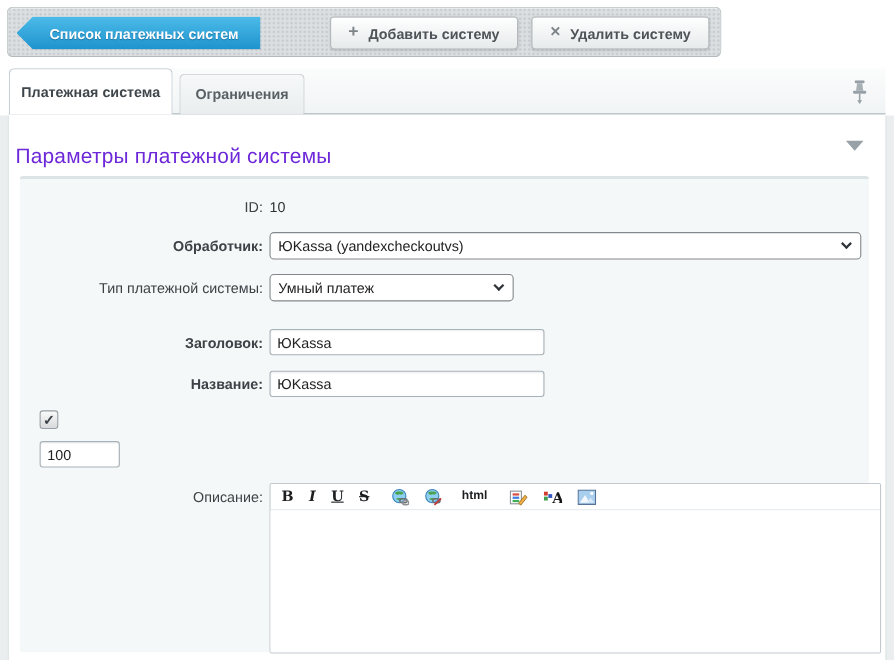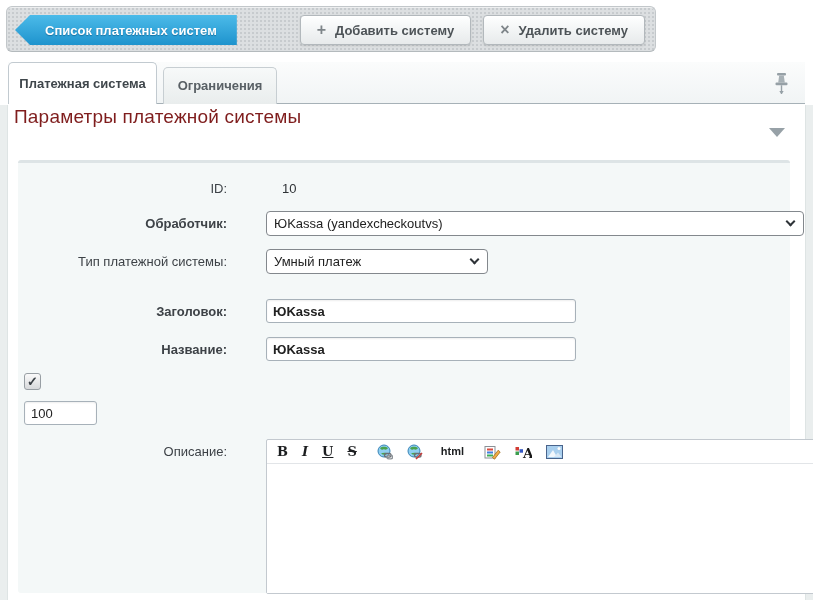--- a/index.html
+++ b/index.html
@@ -69,52 +69,52 @@
   }
   .pin { position:absolute; right:16px; top:11px; width:15px; height:21px; cursor:pointer; }
 
   
   .gutter-l, .gutter-r { position:absolute; top:105px; bottom:0; width:8px; background:#eaeeee; }
   .gutter-l { left:0; border-right:1px solid #dee4e4; }
   .gutter-r { right:0; border-left:1px solid #dee4e4; }
 
   
   .section-title {
-    position:absolute; left:14px; top:106px;
-    font-size:19px; color:#7f1d1d; letter-spacing:.2px;
+    position:absolute; left:14px; top:132px;
+    font-size:19px; color:#6d28d9; letter-spacing:.2px;
   }
   .collapse-arrow {
     position:absolute; right:28px; top:128px; width:0; height:0; cursor:pointer;
     border-left:8px solid transparent; border-right:8px solid transparent;
     border-top:9px solid #97a1a7;
   }
 
   
   .panel {
     position:absolute; top:160px; left:18px; width:772px; height:433px;
     background:#f4f8f8;
     border-top:3px solid #dde4e6;
     border-radius:3px;
   }
-  .row { position:absolute; left:0; width:100%; display:flex; align-items:center;gap:33px; }
+  .row { position:absolute; left:12px; width:100%; display:flex; align-items:center; }
   .row .lbl {
     width:209px; text-align:right; font-size:13px; color:#3d4247; flex:none;
   }
   .row .ctl { margin-left:6px; display:flex; align-items:center; }
   .lbl.bold { font-weight:bold; }
   .row-id    { top:16px;  height:18px; }
   .row-handler { top:48px; height:25px; }
   .row-type  { top:86px;  height:25px; }
   .row-title { top:136px; height:24px; }
   .row-name  { top:174px; height:24px; }
   .row-active{ top:209px; height:18px; }
   .row-sort  { top:238px; height:24px; }
   .row-desc  { top:276px; align-items:flex-start; }
   .row-desc .lbl { padding-top:5px; }
-  .id-value { font-size:13px; color:#2e3236; margin-left:22px; }
+  .id-value { font-size:13px; color:#2e3236; margin-left:6px; }
 
   .select-wrap { position:relative; display:inline-block; }
   select {
     appearance:none; -webkit-appearance:none;
     height:25px; background:#fff;
     border:1px solid #83888d; border-radius:4px;
     font-size:13px; color:#222; padding:0 24px 0 7px;
     font-family:"Liberation Sans", sans-serif;
     width:100%; cursor:pointer;
   }
@@ -125,21 +125,21 @@
     border-right:2px solid #2e3338; border-bottom:2px solid #2e3338;
     transform:rotate(45deg); pointer-events:none;
   }
   input[type=text] {
     height:24px; background:#fff;
     border:1px solid #a7b1b9; border-radius:3px;
     box-shadow:inset 0 1px 2px rgba(0,0,0,.07);
     font-size:13px; color:#222; padding:0 6px;
     font-family:"Liberation Sans", sans-serif;
   }
-  .inp-title, .inp-name { width:310px;font-weight:bold; }
+  .inp-title, .inp-name { width:250px; }
   .inp-sort { width:73px; }
 
   .checkbox {
     width:17px; height:17px; border:1px solid #989fa4; border-radius:3px;
     background:linear-gradient(#fafafa,#d7d9db);
     display:flex; align-items:center; justify-content:center;
     cursor:pointer;
   }
   .checkbox .mark { font-size:13px; font-weight:bold; color:#3c4247; line-height:1; display:none; }
   .checkbox.checked .mark { display:block; }

